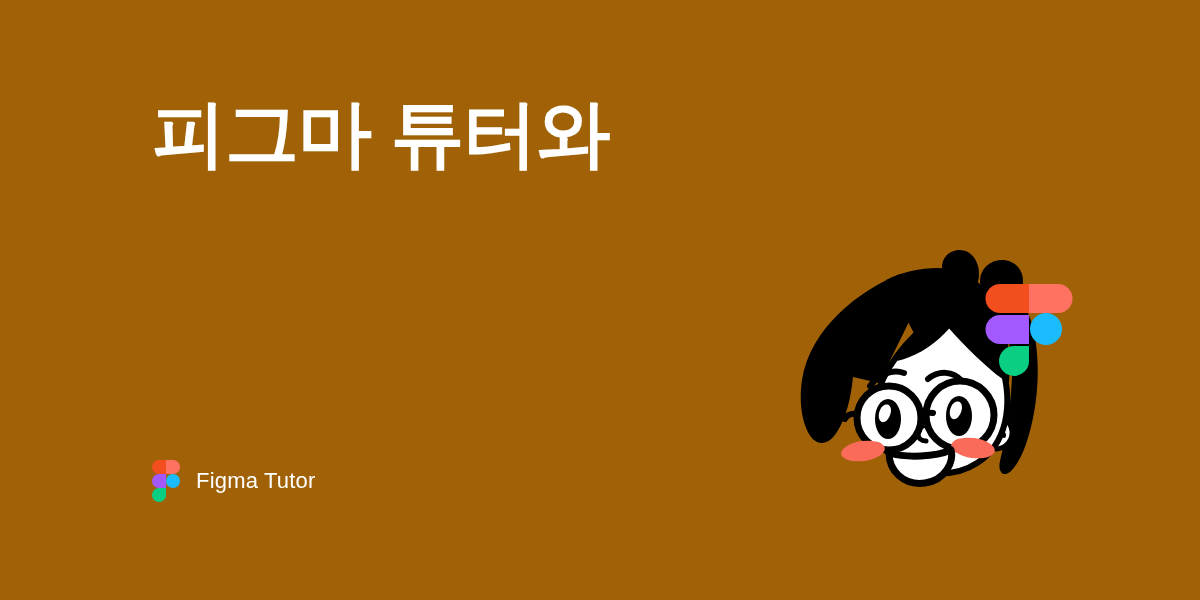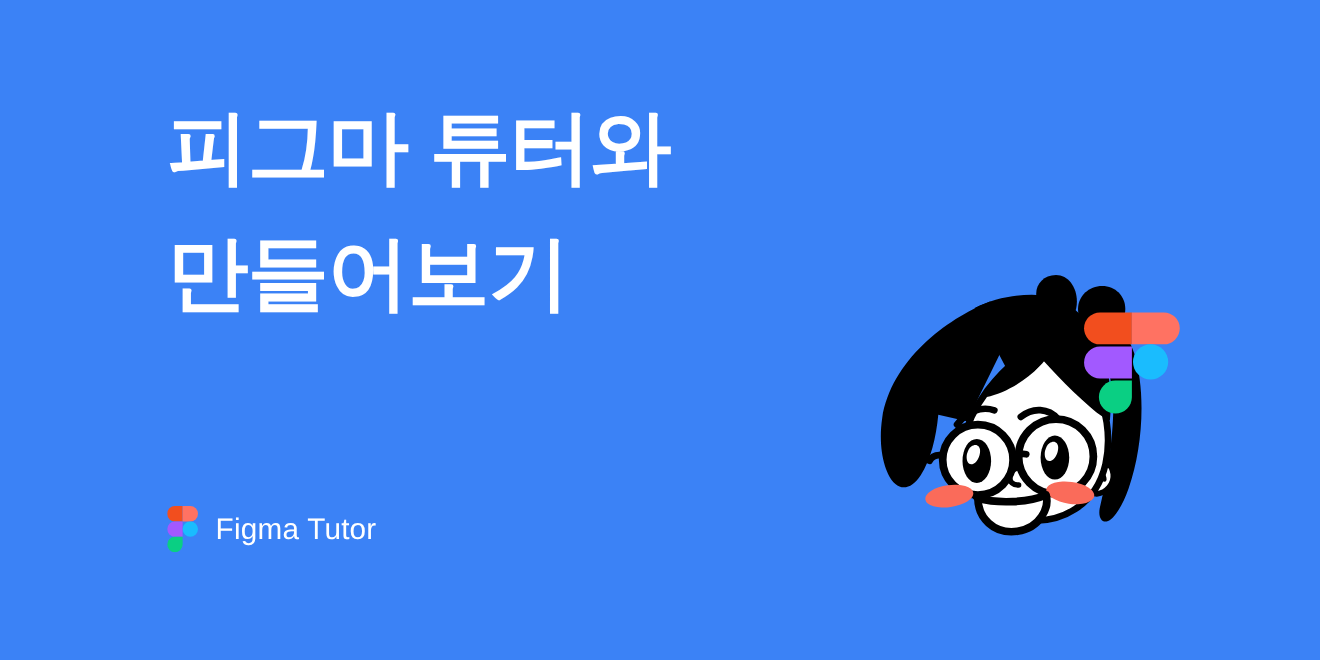--- a/index.html
+++ b/index.html
@@ -48,21 +48,21 @@
     align-items: center;
     gap: 16px;
   }
   #brand-mark {
     width: 28px;
     height: 42px;
     flex: 0 0 auto;
   }
   #brand-name {
     color: #ffffff;
-    font-size: 27px;
+    font-size: 22px;
     font-weight: 500;
     letter-spacing: 0.2px;
     line-height: 1;
     white-space: nowrap;
   }
 
   
   #illustration {
     position: absolute;
     left: 788px;
@@ -72,25 +72,24 @@
   }
   #illustration svg {
     display: block;
     width: 100%;
     height: 100%;
   }
 </style>
 </head>
 <body>
 
-<div id="banner" style="background: #3b82f6; text-decoration: underline;">
+<div id="banner" style="background: #a16207; text-decoration: underline;">
 
   <div id="headline">
     <span class="headline-line">피그마 튜터와</span>
-    <span class="headline-line">만들어보기</span>
   </div>
 
   <div id="brand">
     <span id="brand-mark">
       <svg viewBox="0 0 28 42" xmlns="http://www.w3.org/2000/svg" aria-hidden="true">
         <path d="M7 0h7v14H7A7 7 0 0 1 7 0z" fill="#f24e1e"></path>
         <path d="M14 0h7a7 7 0 0 1 0 14h-7V0z" fill="#ff7262"></path>
         <path d="M7 14h7v14H7a7 7 0 0 1 0-14z" fill="#a259ff"></path>
         <circle cx="21" cy="21" r="7" fill="#1abcfe"></circle>
         <path d="M14 28v7a7 7 0 1 1-7-7h7z" fill="#0acf83"></path>

